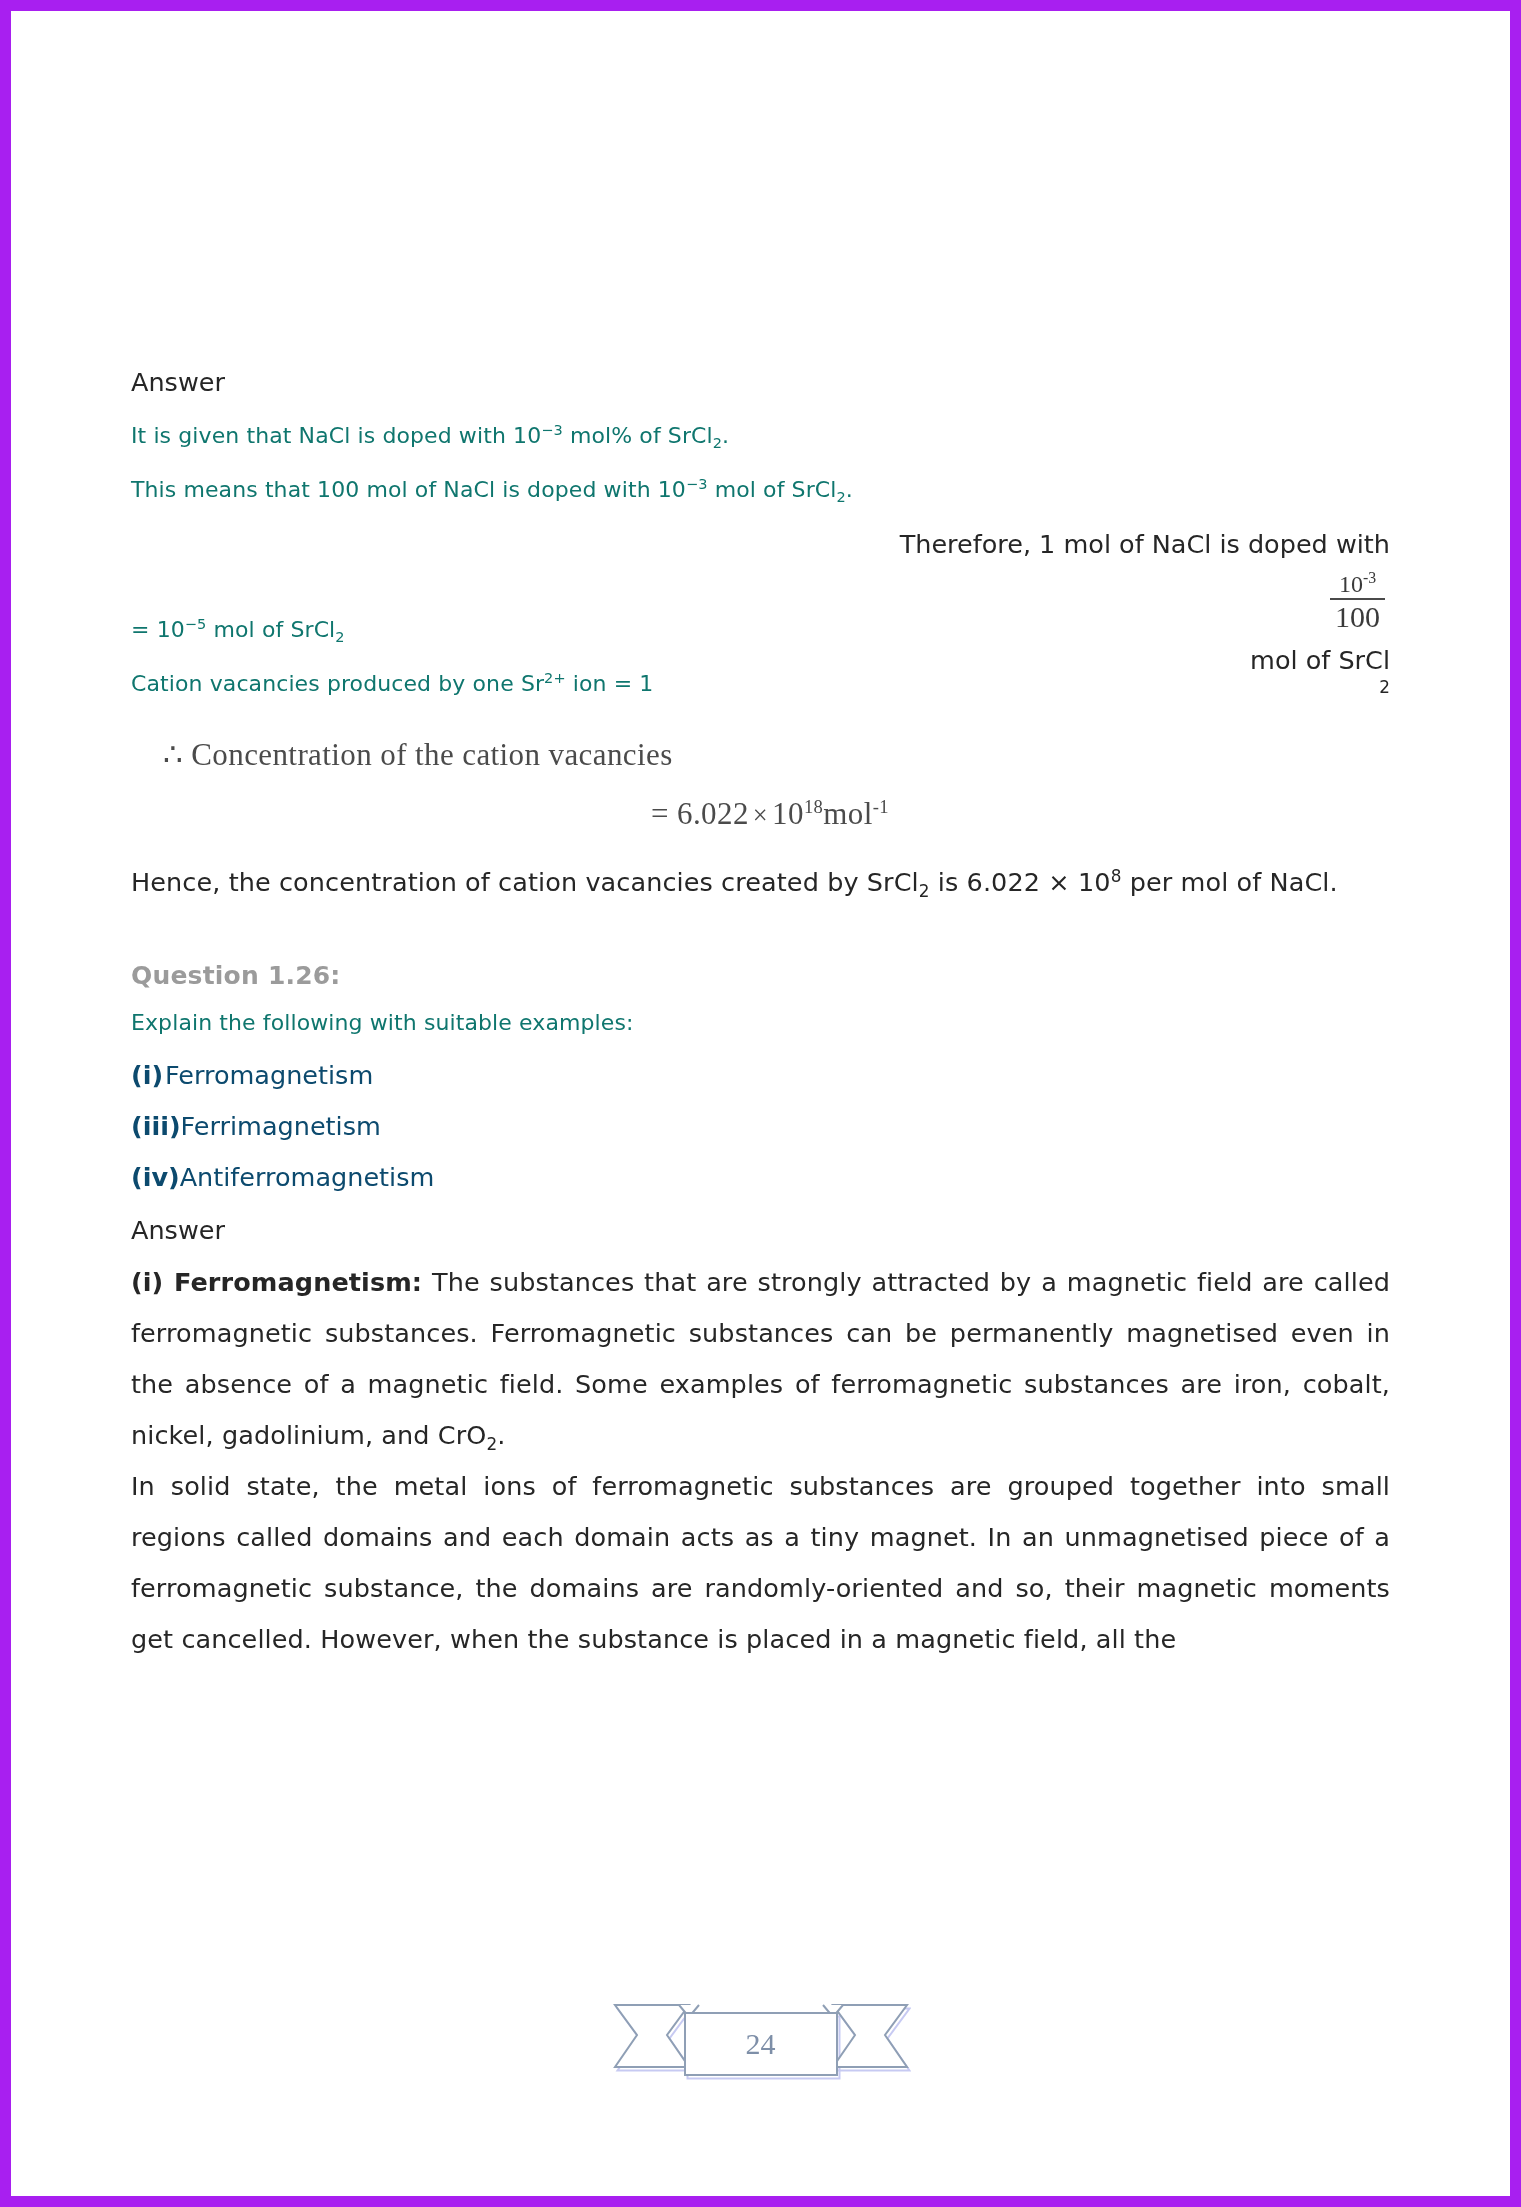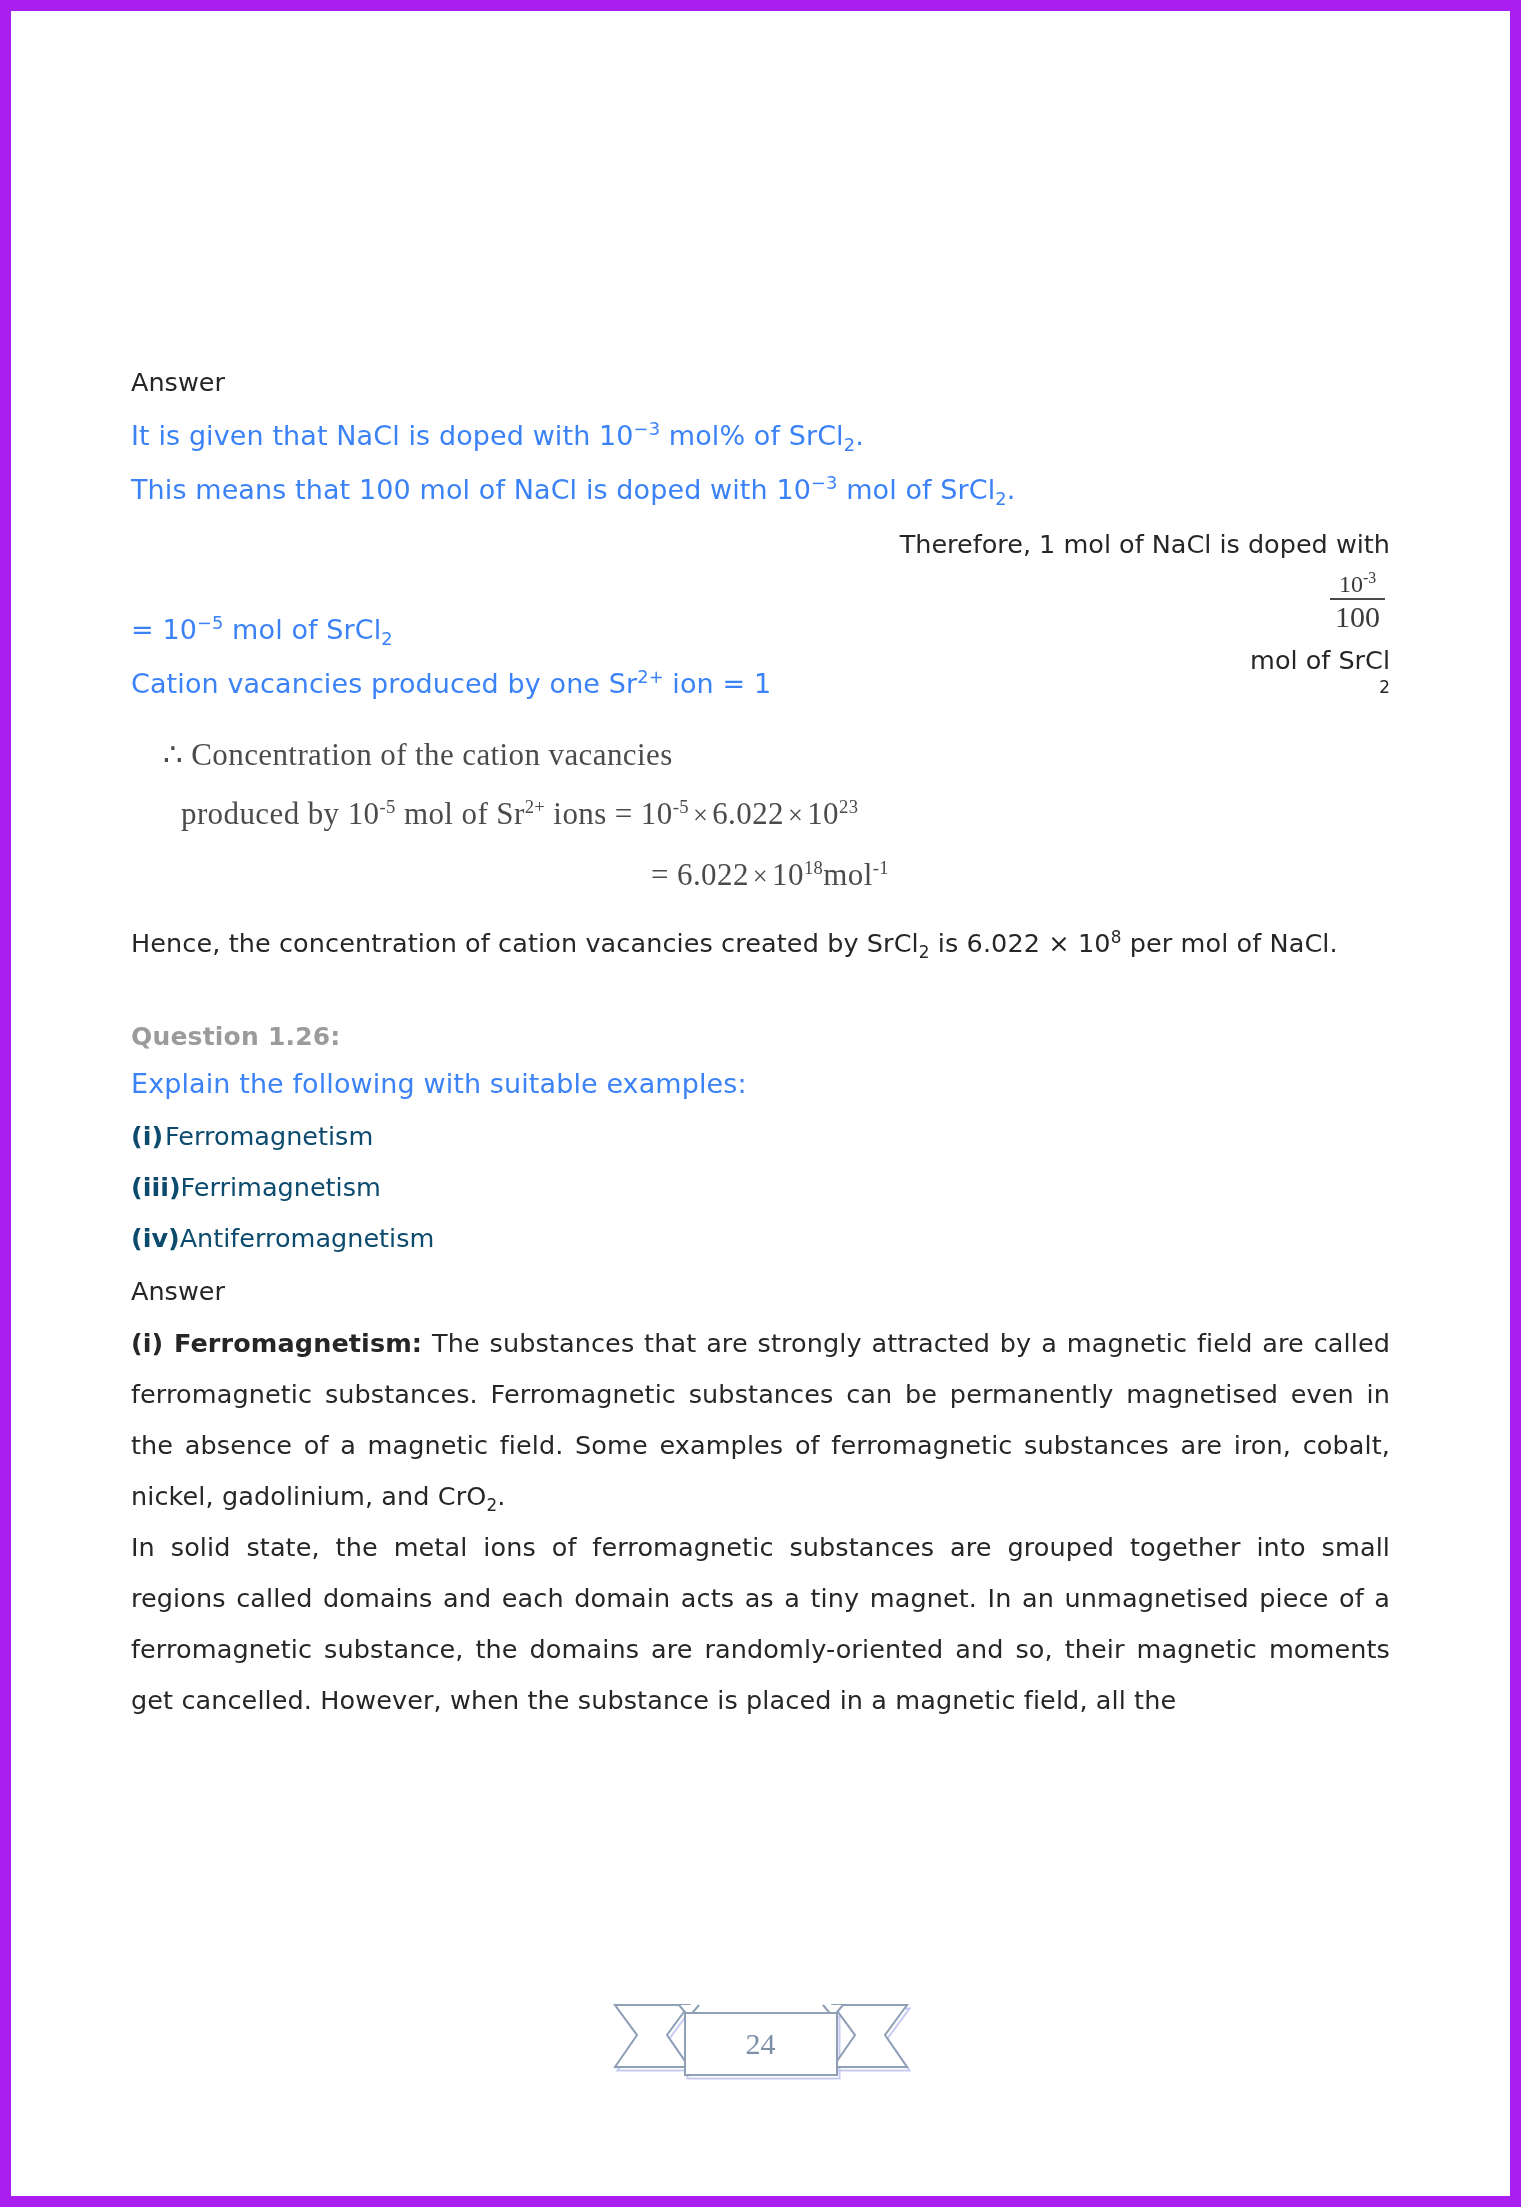--- a/index.html
+++ b/index.html
@@ -43,23 +43,23 @@
   }
   .content {
     position: absolute;
     left: 131px;
     top: 355px;
     width: 1259px;
   }
 
   
   .line {
-    font-size: 27px;
+    font-size: 22px;
     line-height: 54px;
-    color: #3b82f6;
+    color: #0f766e;
     letter-spacing: 0.1px;
     white-space: nowrap;
   }
   .para {
     font-size: 25.5px;
     line-height: 51px;
     color: #262626;
     text-align: justify;
     text-justify: inter-word;
     letter-spacing: 0.1px;
@@ -213,21 +213,20 @@
         <span> mol of SrCl</span>
         <sub>2</sub>
     </div>
 
     <div class="line"><span>= 10</span><sup>−5</sup><span> mol of SrCl</span><sub>2</sub></div>
 
     <div class="line"><span>Cation vacancies produced by one Sr</span><sup>2+</sup><span> ion = 1</span></div>
 
     <div class="math-block">
       <div class="math-row indent-1">∴ Concentration of the cation vacancies</div>
-      <div class="math-row indent-2"><span>produced by 10</span><sup>-5</sup><span> mol of Sr</span><sup>2+</sup><span> ions  = 10</span><sup>-5</sup><span class="times">×</span><span>6.022</span><span class="times">×</span><span>10</span><sup>23</sup></div>
       <div class="math-row indent-3"><span>= 6.022</span><span class="times">×</span><span>10</span><sup>18</sup><span>mol</span><sup>-1</sup></div>
     </div>
 
     <div class="gap-sm"></div>
 
     <p class="para"><span>Hence, the concentration of cation vacancies created by SrCl</span><sub>2</sub><span> is 6.022 × 10</span><sup>8</sup><span> per mol of NaCl.</span></p>
 
     <div class="question-heading">Question 1.26:</div>
     <div class="line">Explain the following with suitable examples:</div>
 

